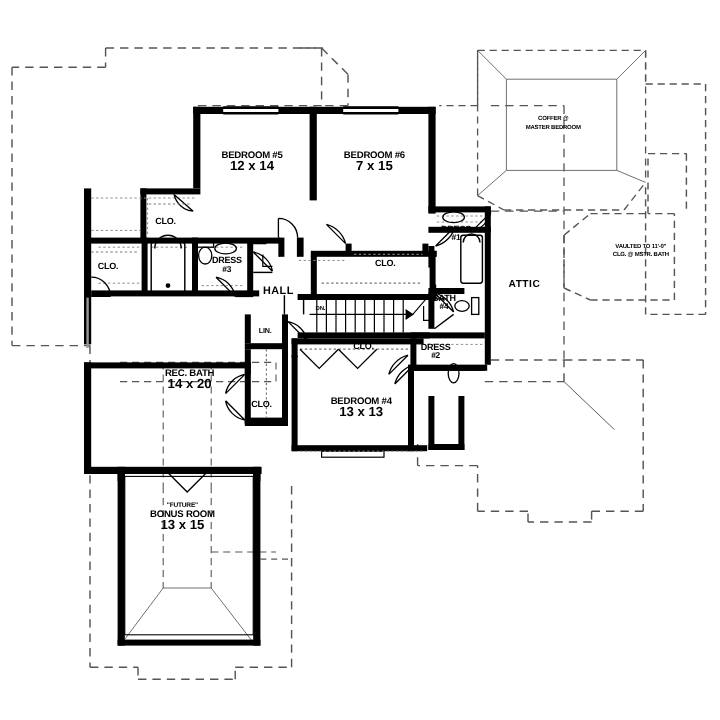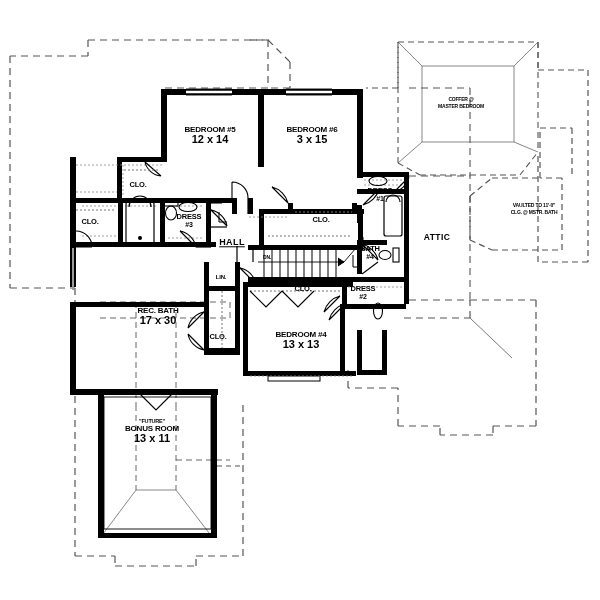--- a/index.html
+++ b/index.html
@@ -414,40 +414,40 @@
 
   </svg>
 
   <div class="lbl sz-room" style="left:210px;top:136px;">
     <span class="nm">BEDROOM #5</span>
     <span class="dim">12 x 14</span>
   </div>
 
   <div class="lbl sz-room" style="left:312px;top:136px;">
     <span class="nm">BEDROOM #6</span>
-    <span class="dim">3 x 15</span>
+    <span class="dim">7 x 15</span>
   </div>
 
   <div class="lbl sz-room" style="left:301px;top:341px;">
     <span class="nm">BEDROOM #4</span>
     <span class="dim">13 x 13</span>
   </div>
 
   <div class="lbl sz-room" style="left:158px;top:317px;">
     <span class="nm">REC. BATH</span>
-    <span class="dim">17 x 30</span>
+    <span class="dim">14 x 20</span>
   </div>
 
   <div class="lbl sz-room" style="left:152px;top:432px;">
     <span class="sz-quote">"FUTURE"</span>
     <span class="nm">BONUS ROOM</span>
-    <span class="dim">13 x 11</span>
-  </div>
-
-  <div class="lbl sz-hall" style="left:232px;top:243px;text-decoration:underline;">HALL</div>
+    <span class="dim">13 x 15</span>
+  </div>
+
+  <div class="lbl sz-hall" style="left:232px;top:243px;">HALL</div>
 
   <div class="lbl sz-attic" style="left:437px;top:237px;">ATTIC</div>
 
   <div class="lbl sz-small" style="left:138px;top:185px;">CLO.</div>
   <div class="lbl sz-small" style="left:90px;top:222px;">CLO.</div>
   <div class="lbl sz-small" style="left:321px;top:220px;">CLO.</div>
   <div class="lbl sz-small" style="left:303px;top:289px;">CLO.</div>
   <div class="lbl sz-small" style="left:218px;top:337px;">CLO.</div>
 
   <div class="lbl sz-small" style="left:189px;top:221px;">

